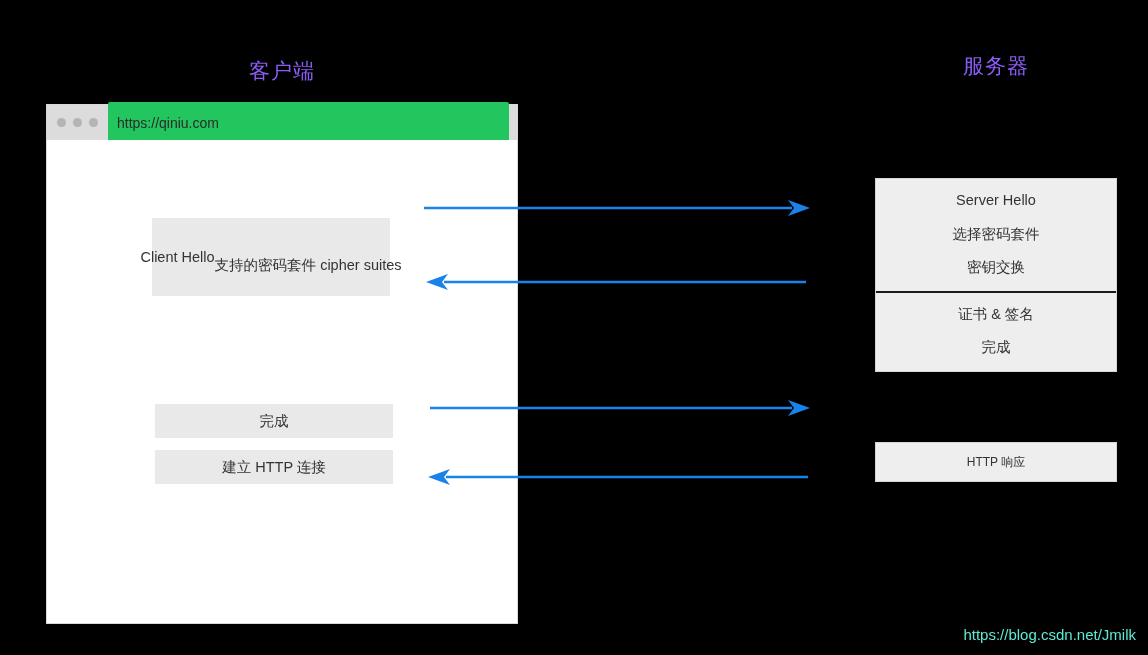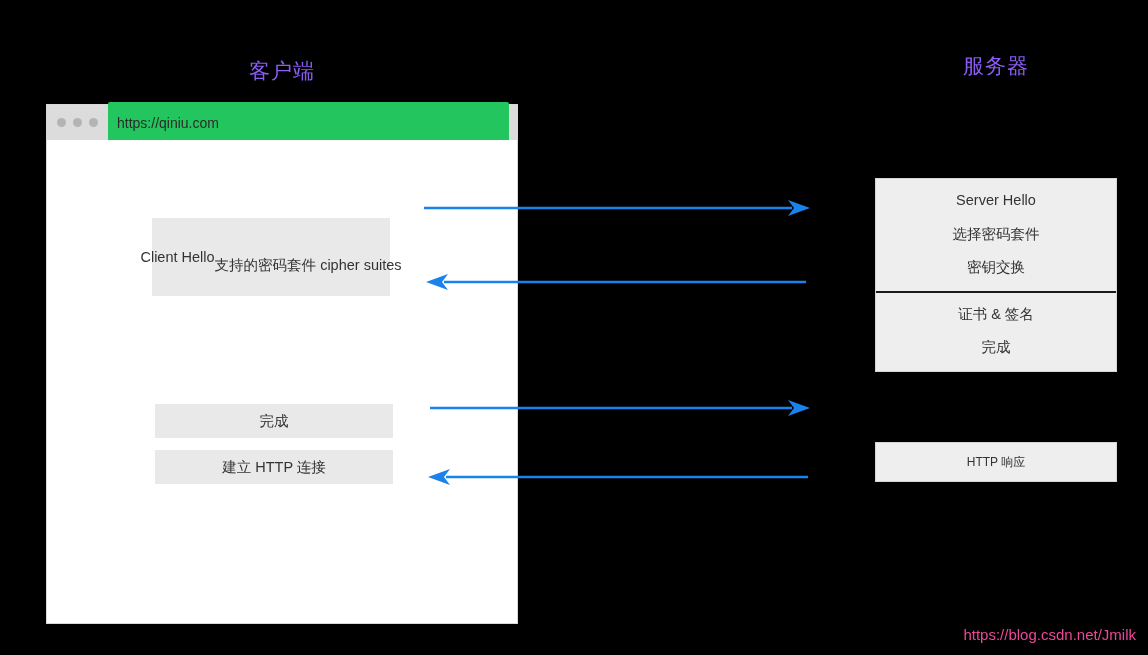--- a/index.html
+++ b/index.html
@@ -147,21 +147,21 @@
   .arrow-svg {
     position: absolute;
     overflow: visible;
   }
 
   
   #watermark {
     position: absolute;
     right: 12px;
     bottom: 12px;
-    color: #ec4899;
+    color: #5eead4;
     font-size: 15px;
     white-space: nowrap;
   }
 </style>
 </head>
 <body>
 
 <div id="stage">
 
   <div class="col-title" id="client-title">客户端</div>

